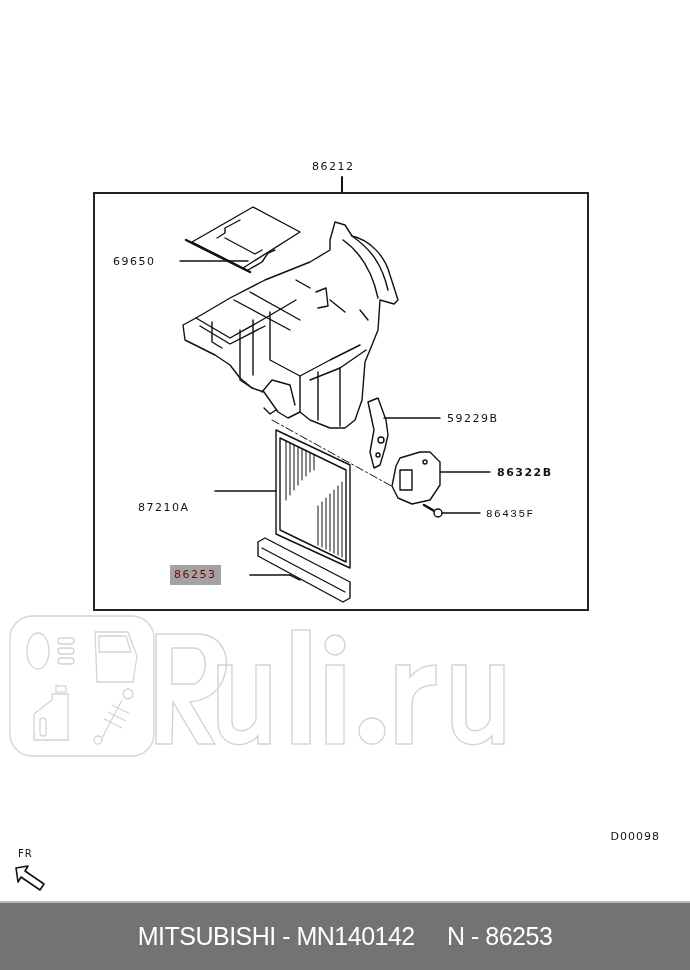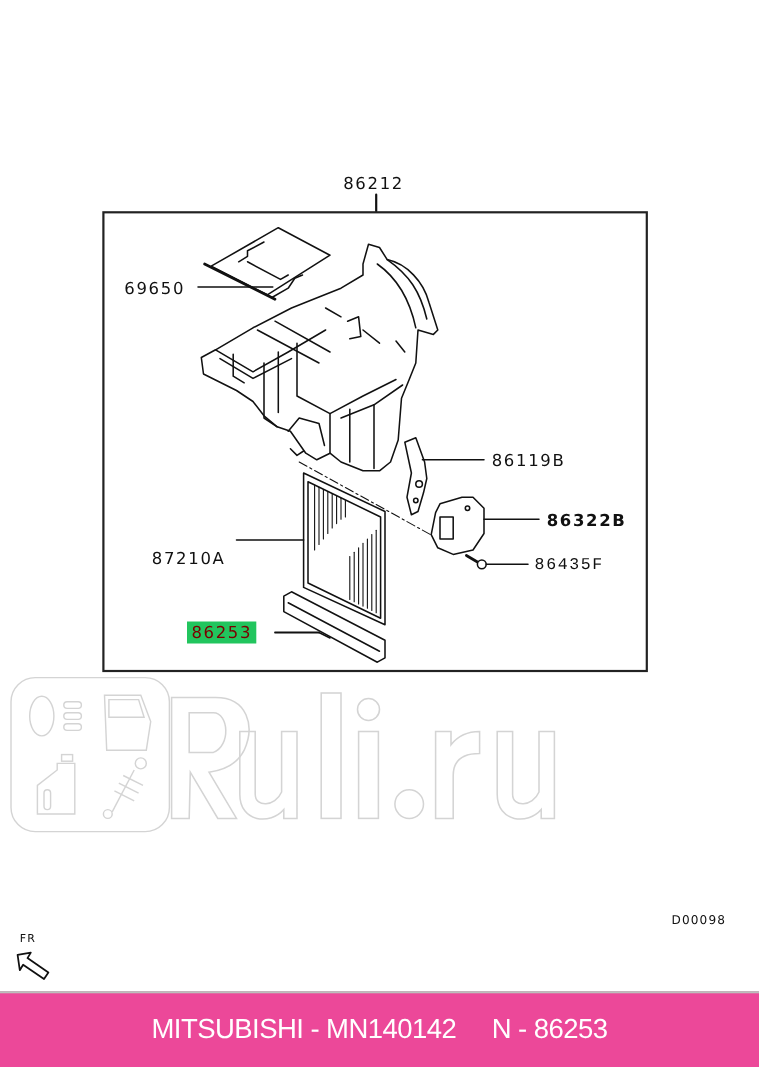--- a/index.html
+++ b/index.html
@@ -1,30 +1,30 @@
 <!DOCTYPE html>
 <html><head>
 <meta charset="utf-8">
 <style>
   html, body { margin: 0; padding: 0; background: #ffffff; }
   body { width: 690px; height: 970px; position: relative; overflow: hidden;
          font-family: "DejaVu Sans", sans-serif; color: #111; }
   .canvas { position: absolute; left: 0; top: 0; width: 690px; height: 900px; }
-  .label { position: absolute; font-family: "DejaVu Sans", sans-serif; font-size: 15px;
+  .label { position: absolute; font-family: "DejaVu Sans", sans-serif; font-size: 11px;
            letter-spacing: 1.5px; color: #111; line-height: 18px; white-space: nowrap; }
-  .label.hl { background: #22c55e; color: #7a0000; padding: 1px 4px; }
+  .label.hl { background: #a3a3a3; color: #7a0000; padding: 1px 4px; }
   .frame { position: absolute; left: 93px; top: 192px; width: 496px; height: 419px;
            border: 2px solid #222; box-sizing: border-box; }
   .diagram-code { position: absolute; right: 30px; top: 830px; font-size: 11px;
                   letter-spacing: 1px; color: #111; }
   .fr { position: absolute; left: 14px; top: 848px; width: 40px; height: 44px; }
   .fr-text { position: absolute; left: 4px; top: 0; font-size: 10px; letter-spacing: 1px; }
   .watermark { position: absolute; left: 0; top: 610px; width: 690px; height: 160px; pointer-events: none; }
   .footer { position: absolute; left: 0; top: 901px; width: 690px; height: 69px;
-            background: #ec4899; border-top: 2px solid #bdbdbd; box-sizing: border-box;
+            background: #737373; border-top: 2px solid #bdbdbd; box-sizing: border-box;
             display: flex; align-items: center; justify-content: center; }
   .footer-text { color: #ffffff; font-family: "Liberation Sans", sans-serif; font-size: 25px;
                  letter-spacing: -0.5px; white-space: pre; }
 </style>
 </head>
 <body>
 
 <div class="canvas">
 
   <div class="label" style="left:312px; top:158px;">86212</div>
@@ -118,21 +118,21 @@
         <line x1="290" y1="575" x2="300" y2="580"></line>
       </g>
 
       <line x1="180" y1="261" x2="248" y2="261"></line>
     </g>
   </svg>
 
   <div class="frame"></div>
 
   <div class="label" style="left:113px; top:253px;">69650</div>
-  <div class="label" style="left:447px; top:410px;">86119B</div>
+  <div class="label" style="left:447px; top:410px;">59229B</div>
   <div class="label" style="left:497px; top:464px;font-weight:bold;">86322B</div>
   <div class="label" style="left:138px; top:499px;">87210A</div>
   <div class="label" style="left:486px; top:505px;font-family:Liberation Mono, monospace;">86435F</div>
   <div class="label hl" style="left:170px; top:565px;">86253</div>
 
   <div class="fr">
     <span class="fr-text">FR</span>
     <svg style="position:absolute; left:0; top:16px;" width="34" height="28">
       <polygon points="2,4 14,2 11,7 30,20 26,26 7,13 4,18" fill="#fff" stroke="#111" stroke-width="1.6" stroke-linejoin="round"></polygon>
     </svg>

